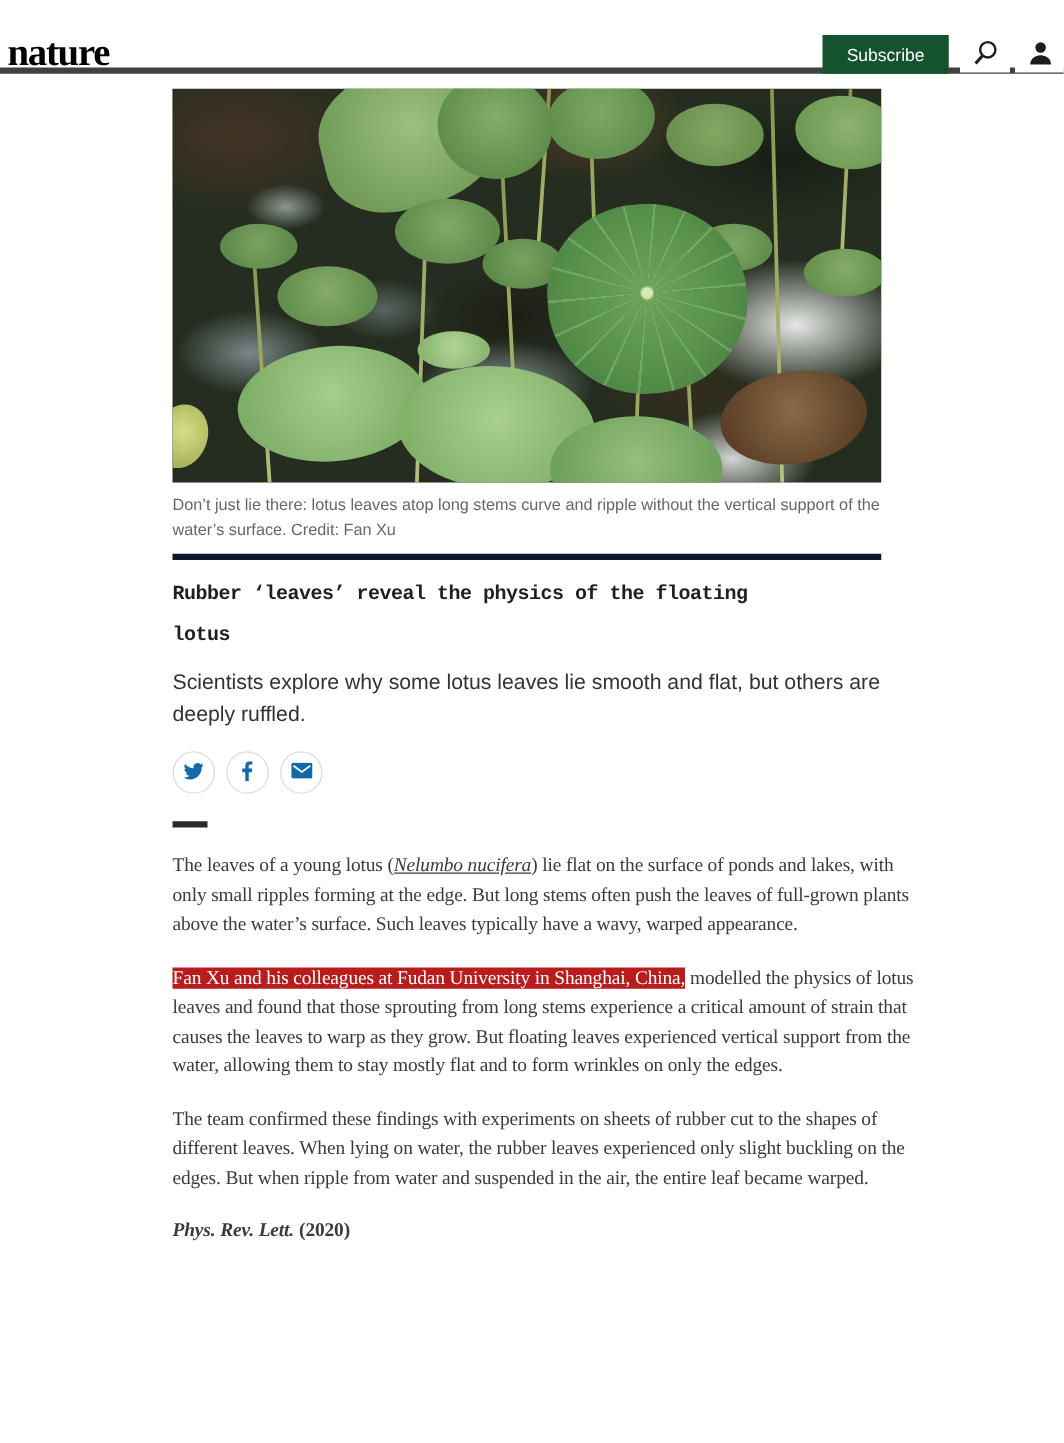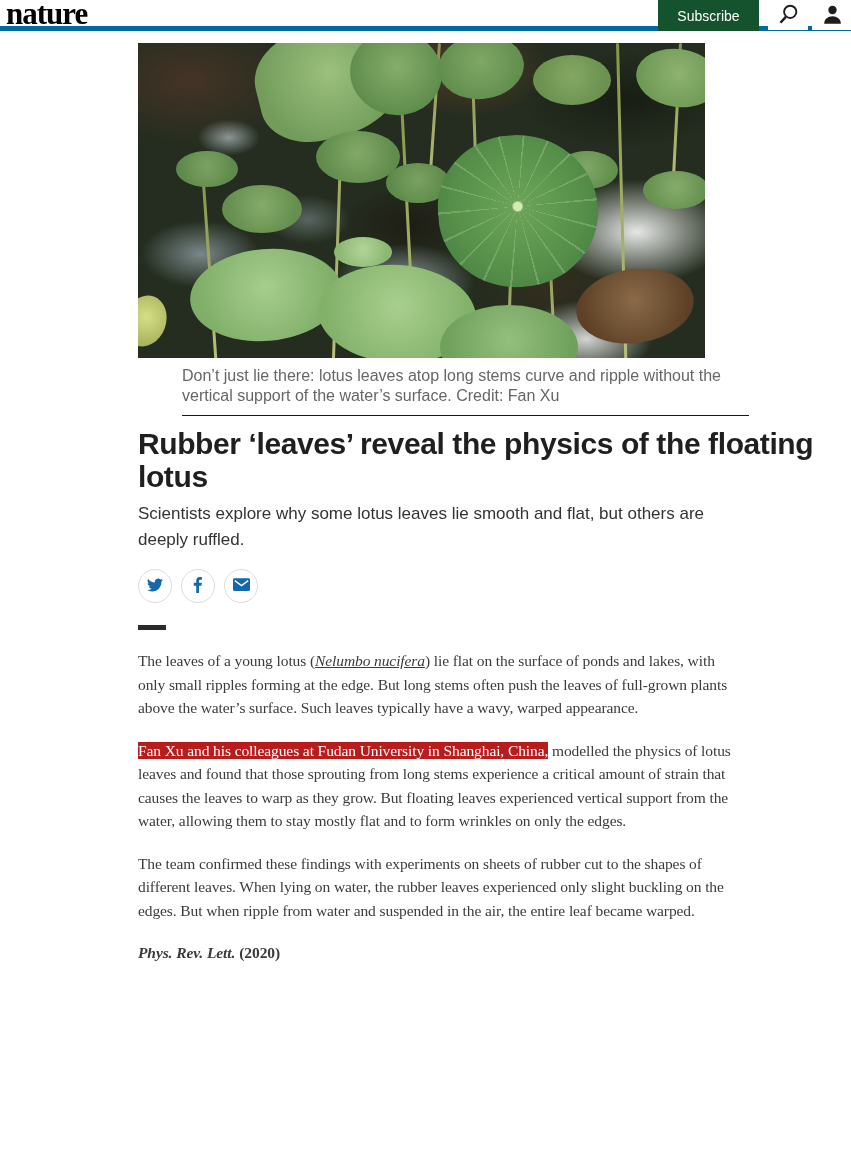--- a/index.html
+++ b/index.html
@@ -3,21 +3,21 @@
 <meta charset="utf-8">
 <style>
   * { margin:0; padding:0; box-sizing:border-box; }
   html,body { background:#fff; }
   body {
     width:851px; height:1154px; overflow:hidden; position:relative;
     font-family:"Liberation Sans", sans-serif; color:#3b3b3b;
   }
 
   
-  .site-header { position:relative; height:31px; border-bottom:5px solid #0369a1; background:#fff; }
+  .site-header { position:relative; height:31px; border-bottom:5px solid #404040; background:#fff;margin-top:28px; }
   .logo {
     position:absolute; left:6px; top:-3px;
     font-family:"Liberation Serif", serif; font-weight:700;
     font-size:31px; letter-spacing:-1px; color:#000; text-decoration:none; line-height:34px;
     cursor:pointer;
   }
   .subscribe-btn {
     position:absolute; left:658px; top:0; width:101px; height:31px;
     background:#14532d; color:#fff; border:none; font-family:"Liberation Sans",sans-serif;
     font-size:14px; cursor:pointer;
@@ -49,34 +49,33 @@
       radial-gradient(ellipse 90px 55px at 48% 58%, rgba(30,26,18,.85), rgba(30,26,18,0) 75%),
       radial-gradient(ellipse 140px 65px at 86% 18%, rgba(24,28,20,.9), rgba(24,28,20,0) 75%),
       radial-gradient(ellipse 100px 55px at 72% 76%, rgba(58,44,30,.8), rgba(58,44,30,0) 70%);
   }
   .stem { position:absolute; width:3px; border-radius:2px;
     background:linear-gradient(#87964d, #b9bf7c); transform-origin:top center; }
   .leaf { position:absolute; border-radius:50%; }
 
   
   .caption {
-    width:567px; padding:8px 0 10px; font-size:16px; line-height:19.5px; color:#666;
-    border-bottom:1px solid #0f172a;
-    margin-left:44px;
+    width:567px; padding:8px 0 10px; font-size:13px; line-height:19.5px; color:#666;
+    border-bottom:5px solid #0f172a;
   }
 
   
   .meta-row { margin-top:30px; font-size:13px; letter-spacing:1.6px; display:flex; align-items:center; gap:9px; }
   .category { font-weight:700; color:#2a2a2a; }
   .dot-sep { color:#787878; }
   .date { color:#787878; }
 
   h1.title {
-    margin-top:11px; font-family:Liberation Sans, sans-serif; font-weight:700;
-    font-size:30px; line-height:33px; letter-spacing:-0.4px; color:#1f1f1f;
+    margin-top:11px; font-family:Liberation Mono, monospace; font-weight:700;
+    font-size:16px; line-height:33px; letter-spacing:-0.4px; color:#1f1f1f;
   }
   h1.title span { display:block; white-space:nowrap; }
 
   .subtitle {
     margin-top:8px; font-family:Liberation Sans, sans-serif; font-size:17px;
     line-height:26px; color:#333; width:604px;
   }
 
   
   .share-row { margin-top:16px; display:flex; gap:9px; }

